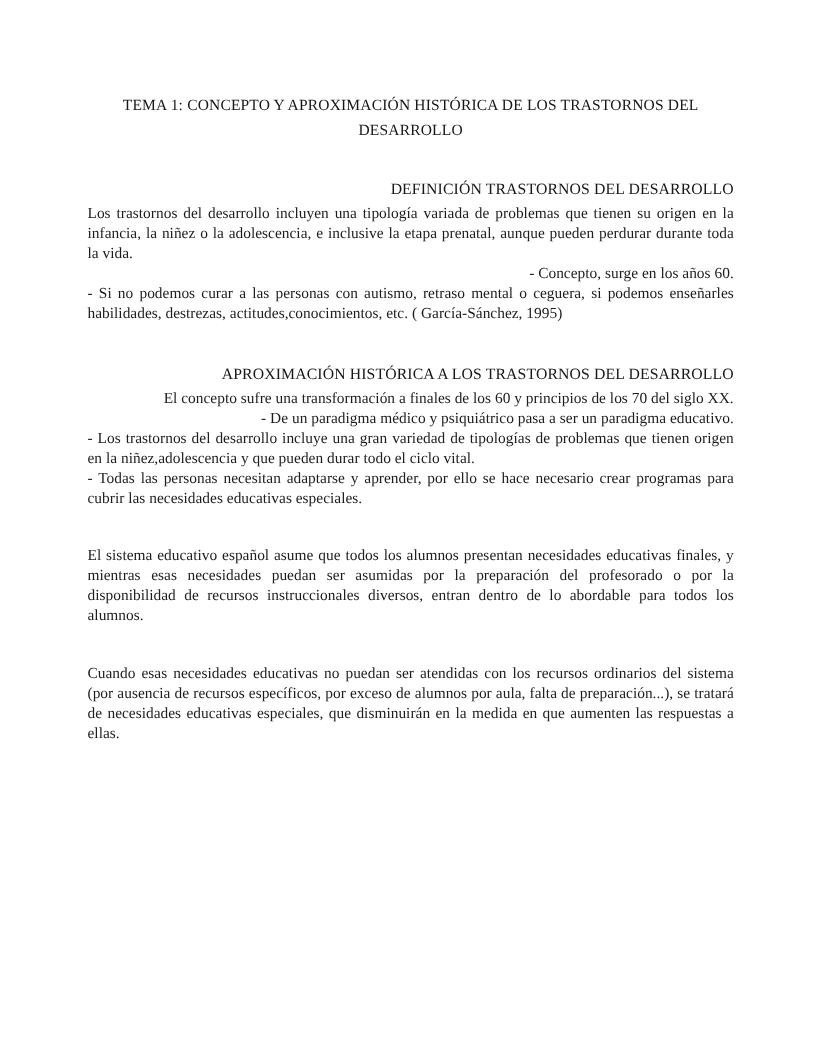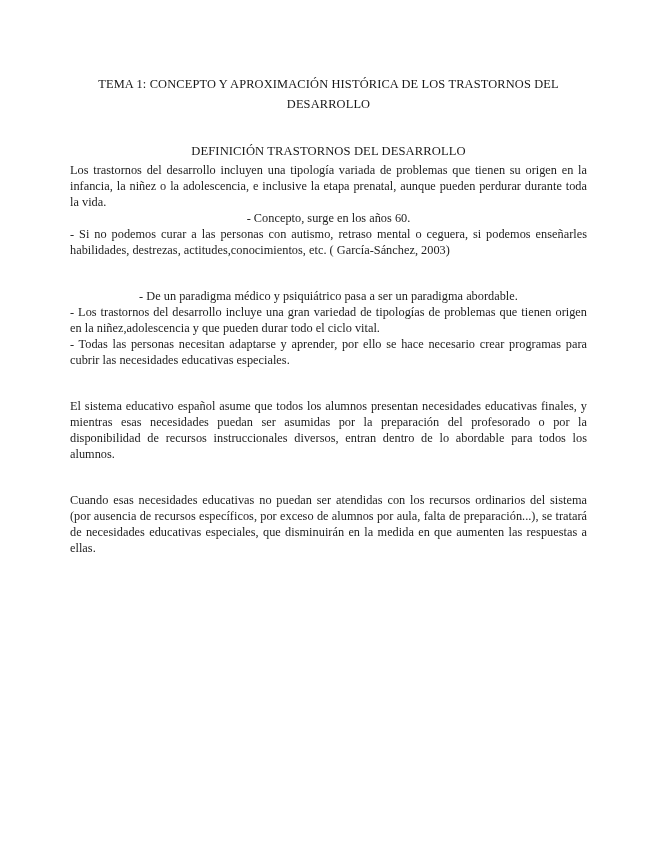--- a/index.html
+++ b/index.html
@@ -34,57 +34,59 @@
     font-weight: normal;
     color: #171717;
   }
   .section-heading {
     font-size: 12.6px;
     line-height: 22px;
     letter-spacing: 0.1px;
     margin: 0;
     font-weight: normal;
     color: #171717;
-    text-align: center;
+    text-align: right;
   }
   .para {
     font-size: 12.3px;
     line-height: 16px;
     text-align: justify;
     text-justify: inter-word;
     margin: 0;
     color: #1c1c1c;
     letter-spacing: 0.02px;
     hyphens: none;
   }
   .para.noj {
-    text-align: center;
+    text-align: right;
   }
   .gap-lg { height: 26px; }
   .gap-xl { height: 30px; }
 </style>
 </head>
 <body>
 
 <div class="page">
 
   <h1 class="doc-title">TEMA 1: CONCEPTO Y APROXIMACIÓN HISTÓRICA DE LOS TRASTORNOS DEL DESARROLLO</h1>
 
   <div class="gap-lg"></div>
 
   <h2 class="section-heading">DEFINICIÓN TRASTORNOS DEL DESARROLLO</h2>
 
   <p class="para">Los trastornos del desarrollo incluyen una tipología variada de problemas que tienen su origen en la infancia, la niñez o la adolescencia, e inclusive la etapa prenatal, aunque pueden perdurar durante toda la vida.</p>
   <p class="para noj">- Concepto, surge en los años 60.</p>
-  <p class="para">- Si no podemos curar a las personas con autismo, retraso mental o ceguera, si podemos enseñarles habilidades, destrezas, actitudes,conocimientos, etc. ( García-Sánchez, 2003)</p>
+  <p class="para">- Si no podemos curar a las personas con autismo, retraso mental o ceguera, si podemos enseñarles habilidades, destrezas, actitudes,conocimientos, etc. ( García-Sánchez, 1995)</p>
 
   <div class="gap-xl"></div>
 
+  <h2 class="section-heading">APROXIMACIÓN HISTÓRICA A LOS TRASTORNOS DEL DESARROLLO</h2>
 
-  <p class="para noj">- De un paradigma médico y psiquiátrico pasa a ser un paradigma abordable.</p>
+  <p class="para noj">El concepto sufre una transformación a finales de los 60 y principios de los 70 del siglo XX.</p>
+  <p class="para noj">- De un paradigma médico y psiquiátrico pasa a ser un paradigma educativo.</p>
   <p class="para">- Los trastornos del desarrollo incluye una gran variedad de tipologías de problemas que tienen origen en la niñez,adolescencia y que pueden durar todo el ciclo vital.</p>
   <p class="para">- Todas las personas necesitan adaptarse y aprender, por ello se hace necesario crear programas para cubrir las necesidades educativas especiales.</p>
 
   <div class="gap-xl"></div>
 
   <p class="para">El sistema educativo español asume que todos los alumnos presentan necesidades educativas finales, y mientras esas necesidades puedan ser asumidas por la preparación del profesorado o por la disponibilidad de recursos instruccionales diversos, entran dentro de lo abordable para todos los alumnos.</p>
 
   <div class="gap-xl"></div>
 
   <p class="para">Cuando esas necesidades educativas no puedan ser atendidas con los recursos ordinarios del sistema (por ausencia de recursos específicos, por exceso de alumnos por aula, falta de preparación...), se tratará de necesidades educativas especiales, que disminuirán en la medida en que aumenten las respuestas a ellas.</p>

